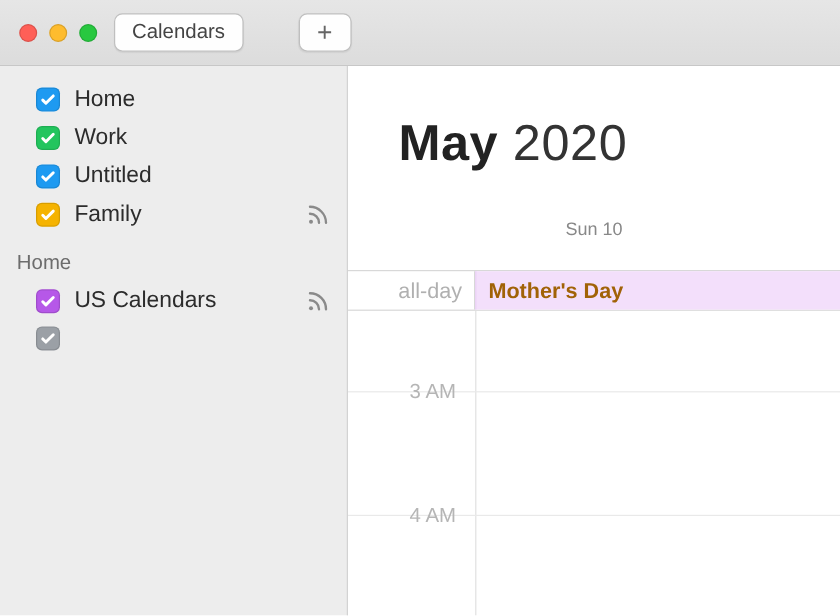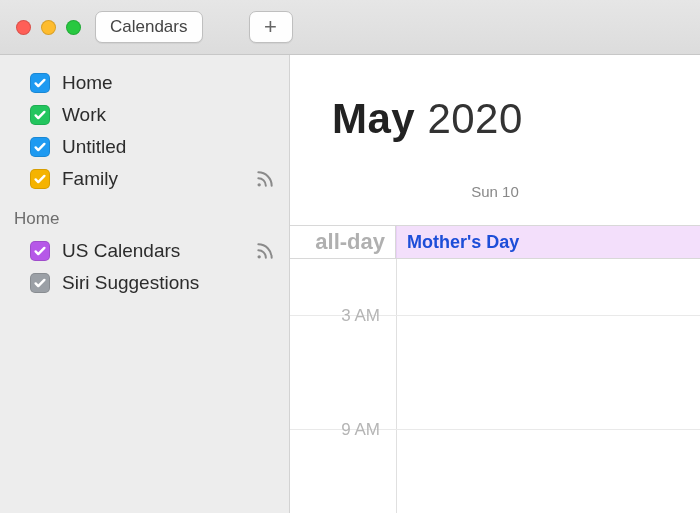--- a/index.html
+++ b/index.html
@@ -104,29 +104,28 @@
       border-top: 1px solid #d8d8d8;
       border-bottom: 1px solid #d8d8d8;
       display: flex; align-items: stretch;
     }
     .allday-label {
       width: 106px;
       display: flex; align-items: center; justify-content: flex-end;
       padding-right: 10px;
       color: #b0b0b0;
       border-right: 1px solid #d8d8d8;
-      font-size: 22px;
-      font-weight: bold;
+      font-size: 18px;
     }
     .allday-event {
       flex: 1;
       background: #f3dffb;
       border-left: 1px solid #e9cff6;
       padding: 4px 10px;
-      color: #1d4ed8;
+      color: #a16207;
       font-weight: 600;
       font-size: 18px;
       display: flex; align-items: center;
     }
 
     .grid {
       position: absolute;
       top: 204px; left: 0; right: 0; bottom: 0;
     }
     .gutter-line {
@@ -235,44 +234,43 @@
           </svg>
         </span>
       </div>
 
       <div class="item">
         <span class="chk" style="background:#9ba0a6">
           <svg viewBox="0 0 16 16">
               <path d="M3 8.5l3 3 7-7"></path>
             </svg>
         </span>
-        <span class="item-label">Siri Suggestions</span>
         <span class="spacer"></span>
       </div>
     </div>
 
     <div class="main">
       <div class="month-header">
         <span class="bold">May</span>
         <span>2020</span>
       </div>
 
       <div class="day-header">Sun 10</div>
 
       <div class="allday-row">
         <div class="allday-label">all-day</div>
         <div class="allday-event">Mother's Day</div>
       </div>
 
       <div class="grid">
         <div class="gutter-line"></div>
-        <div class="hour-row" style="top:56px;">
+        <div class="hour-row" style="top:67px;">
           <div class="hour-label">3 AM</div>
         </div>
         <div class="hour-row" style="top:170px;">
-          <div class="hour-label">9 AM</div>
+          <div class="hour-label">4 AM</div>
         </div>
 
       </div>
     </div>
 
   </div>
 </div>
 
 </body></html>

